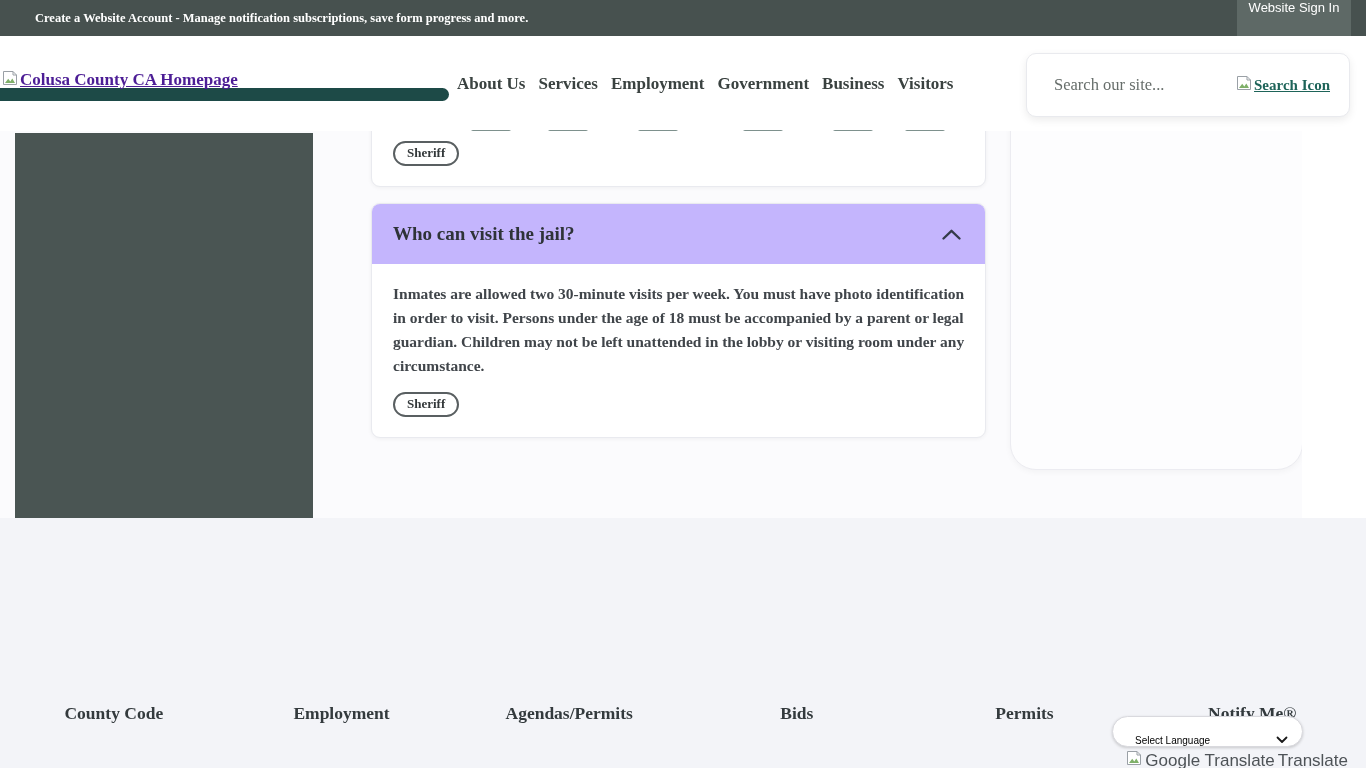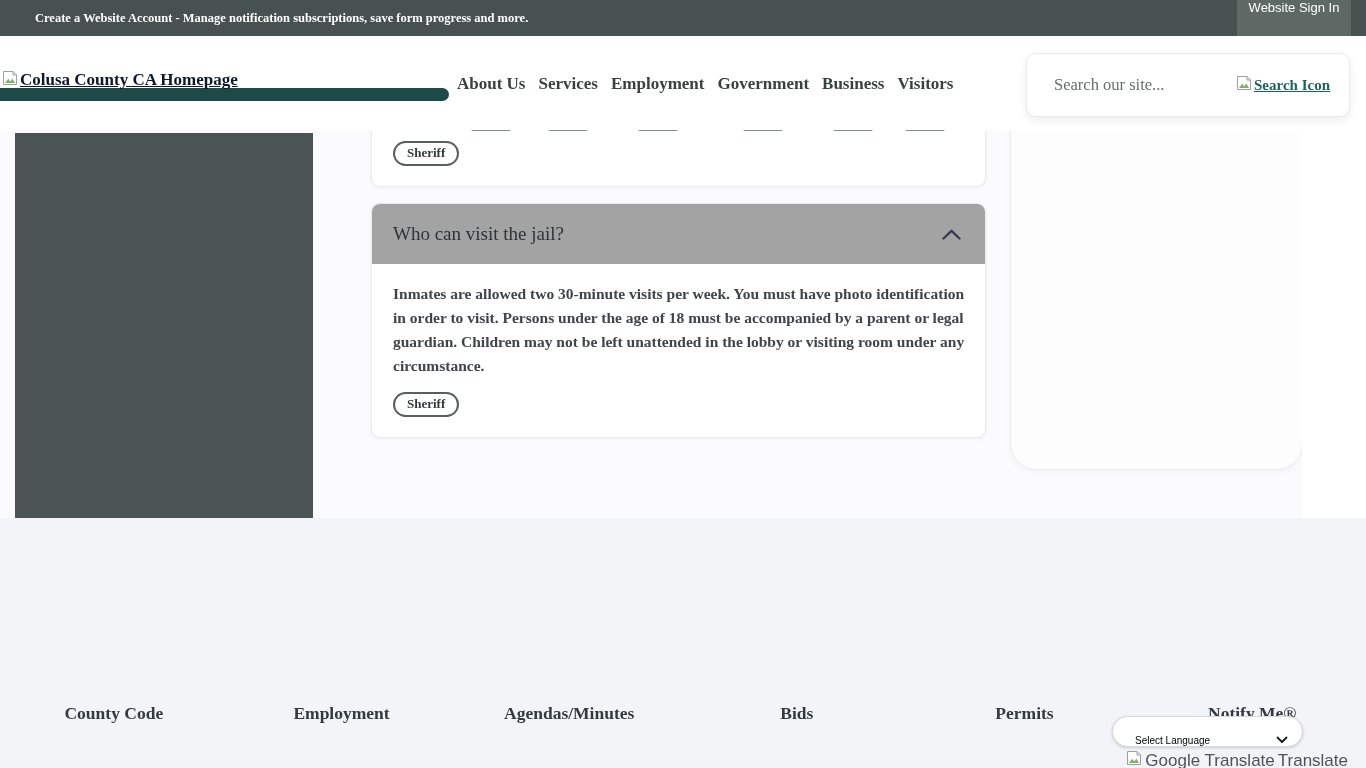--- a/index.html
+++ b/index.html
@@ -25,21 +25,21 @@
     display:flex; align-items:flex-start; justify-content:center; cursor:pointer;
   }
 
   
   .header {
     position:absolute; left:0; top:36px; width:1366px; height:95px; background:#ffffff;
   }
   .logo-wrap { position:absolute; left:0; top:34px; width:455px; }
   .logo-link {
     position:absolute; left:2px; top:0; display:flex; align-items:flex-start; gap:2px;
-    color:#0f172a; font-size:17px; font-weight:bold; text-decoration:underline;
+    color:#4c1d95; font-size:17px; font-weight:bold; text-decoration:underline;
     white-space:nowrap; z-index:2; cursor:pointer;
   }
   .logo-bar {
     position:absolute; left:0; top:18px; width:449px; height:13px;
     background:#1d4a47; border-radius:0 7px 7px 0; z-index:1;
   }
   .nav {
     position:absolute; left:457px; top:38px; display:flex; gap:13px;
   }
   .nav-item { display:flex; flex-direction:column; align-items:center; cursor:pointer;gap:28px; }
@@ -81,23 +81,23 @@
   .card-prev .pill { position:absolute; left:21px; top:21px; }
 
   .pill {
     display:inline-block; background:#ffffff; border:2px solid #595f61;
     border-radius:13px; padding:2px 12px 3px; font-size:13px; font-weight:bold;
     color:#33383a; cursor:pointer; line-height:16px;
   }
 
   .card-faq { left:371px; top:72px; width:613px; height:233px; }
   .acc-header {
-    height:60px; background:#a3a3a3; border-radius:8px 8px 0 0;
+    height:60px; background:#c4b5fd; border-radius:8px 8px 0 0;
     display:flex; align-items:center; justify-content:space-between;
-    padding:0 24px 0 21px; cursor:pointer; box-sizing:border-box;
+    padding:0 24px 0 21px; cursor:pointer; box-sizing:border-box;font-weight:bold;
   }
   .question { font-size:19px; color:#2e3338; }
   .chevron-up { display:flex; align-items:center; }
   .acc-body { padding:18px 21px 0 21px; }
   .answer {
     width:572px; font-size:15.5px; font-weight:bold; color:#40454a; line-height:24px;
   }
   .acc-body .pill { margin-top:14px; }
 
   .right-card {
@@ -233,21 +233,21 @@
     <div class="footer-links">
       <div class="flink-col">
         <span class="flink">County Code</span>
         <span class="flink-bar"></span>
       </div>
       <div class="flink-col">
         <span class="flink">Employment</span>
         <span class="flink-bar"></span>
       </div>
       <div class="flink-col">
-        <span class="flink">Agendas/Minutes</span>
+        <span class="flink">Agendas/Permits</span>
         <span class="flink-bar"></span>
       </div>
       <div class="flink-col">
         <span class="flink">Bids</span>
         <span class="flink-bar"></span>
       </div>
       <div class="flink-col">
         <span class="flink">Permits</span>
         <span class="flink-bar"></span>
       </div>

